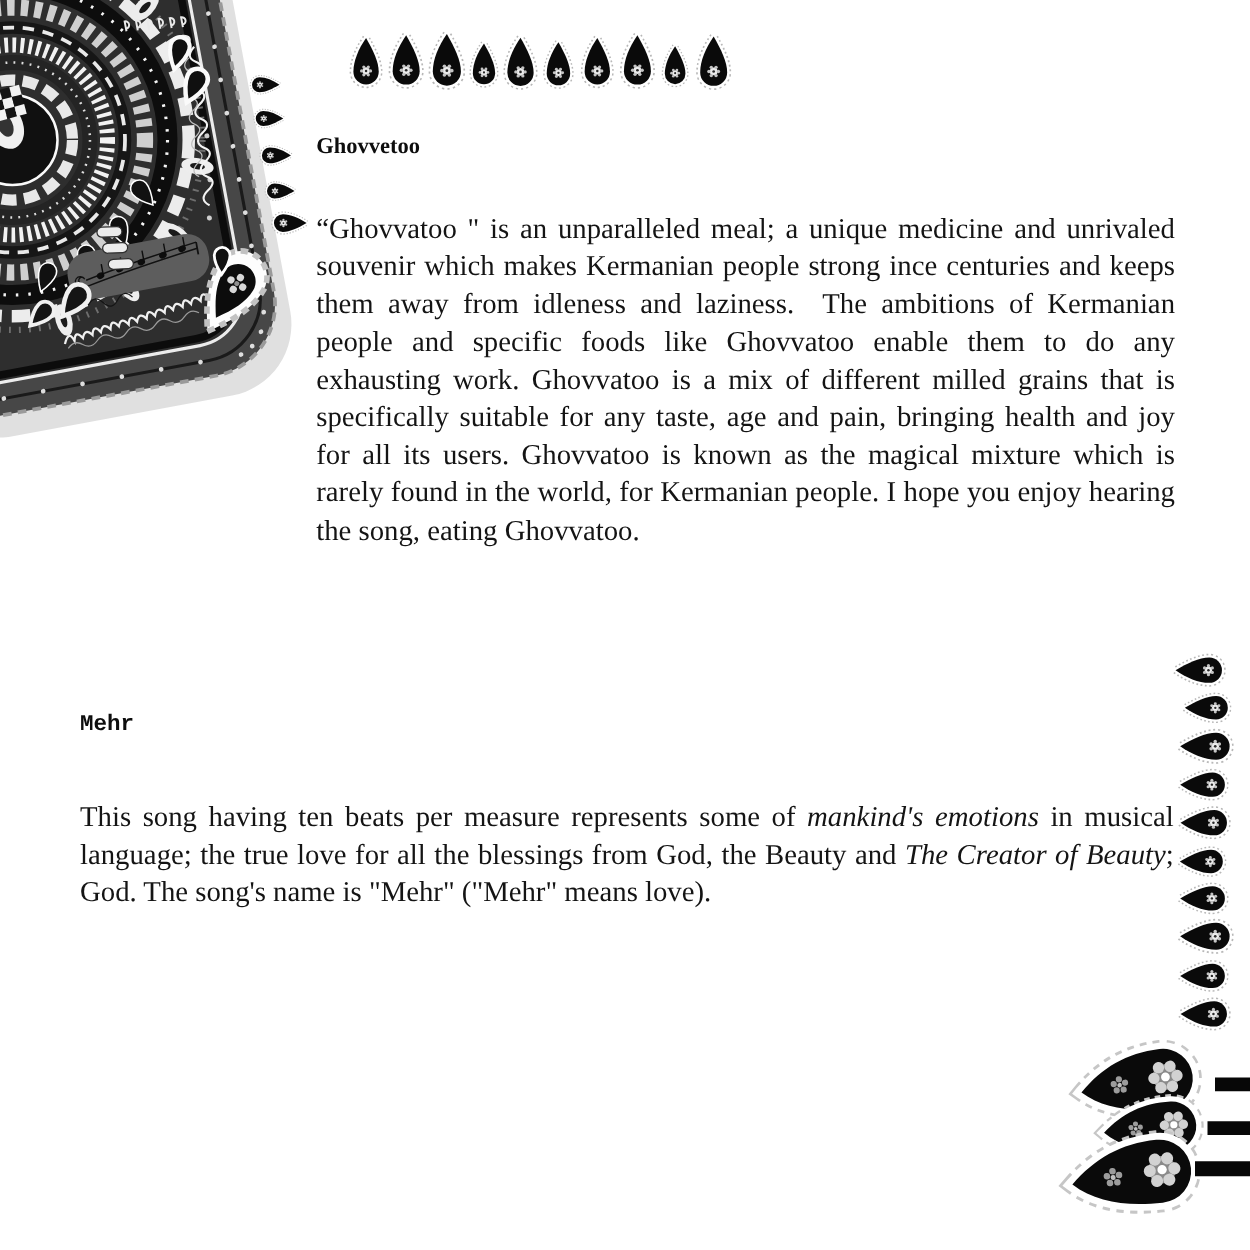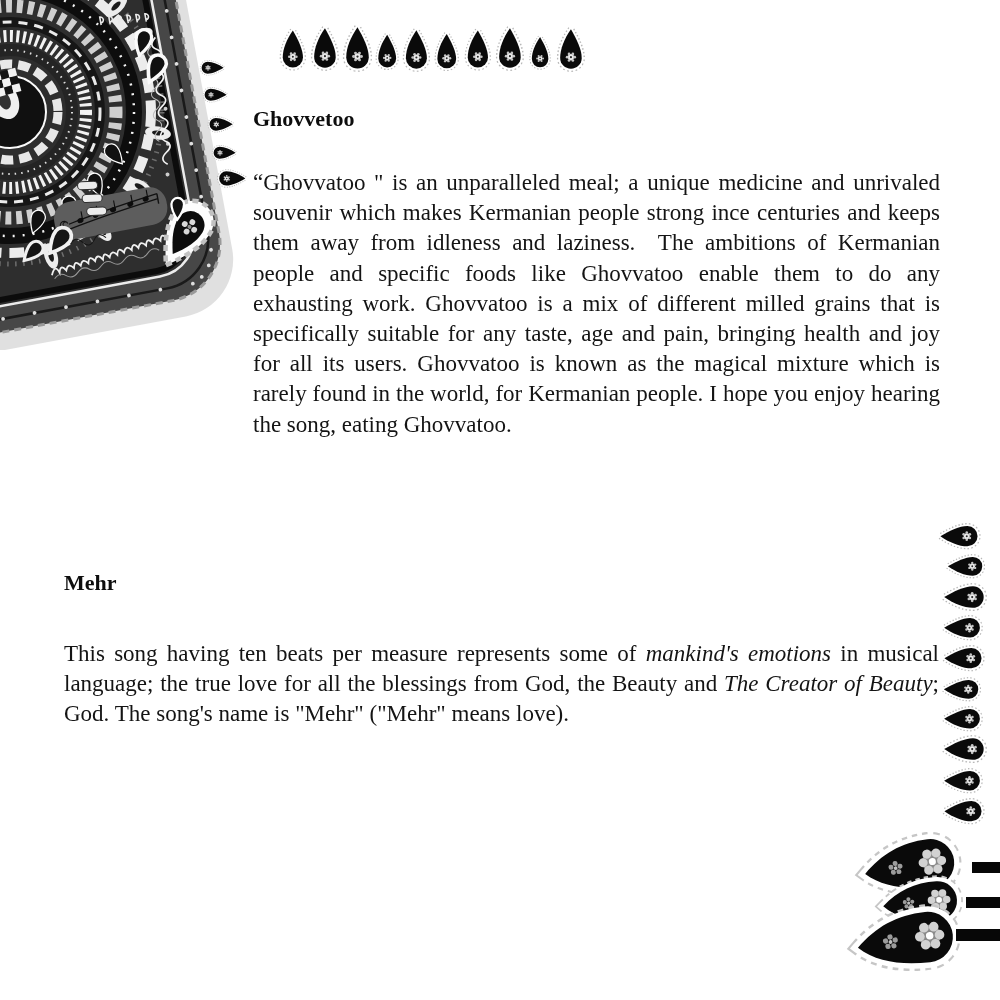--- a/index.html
+++ b/index.html
@@ -2,23 +2,23 @@
 <html><head>
 <meta charset="utf-8">
 <style>
   html,body { margin:0; padding:0; }
   body {
     width:1000px; height:1000px; position:relative; overflow:hidden;
     background:#ffffff; color:#151515;
     font-family:"Liberation Serif", serif;
   }
   [data-name]{ box-sizing:border-box; }
-  .heading { position:absolute; font-weight:bold; font-size:22px; margin:0; color:#0d0d0d;text-align:center; }
+  .heading { position:absolute; font-weight:bold; font-size:18px; margin:0; color:#0d0d0d;text-align:center; }
   .h-ghovvetoo { left:253px; top:106px; }
-  .h-mehr { left:64px; top:570px; }
+  .h-mehr { left:64px; top:570px;font-family:Liberation Mono, monospace; }
   .para { position:absolute; margin:0; font-size:23px; line-height:30.2px; text-align:justify; color:#141414; }
   .p-ghovvetoo { left:253px; top:168px; width:687px; white-space:pre-wrap; }
   .p-mehr { left:64px; top:639px; width:875px; }
   .para i { }
 
   svg.ornament { position:absolute; overflow:visible; display:block; }
   .top-ornaments { position:absolute; left:278px; top:25px; width:312px; height:52px; }
   .left-ornaments { position:absolute; left:196px; top:50px; width:70px; height:150px; }
   .right-ornaments { position:absolute; left:934px; top:524px; width:54px; height:302px; }
   .bottom-cluster { position:absolute; left:842px; top:828px; width:158px; height:158px; }

